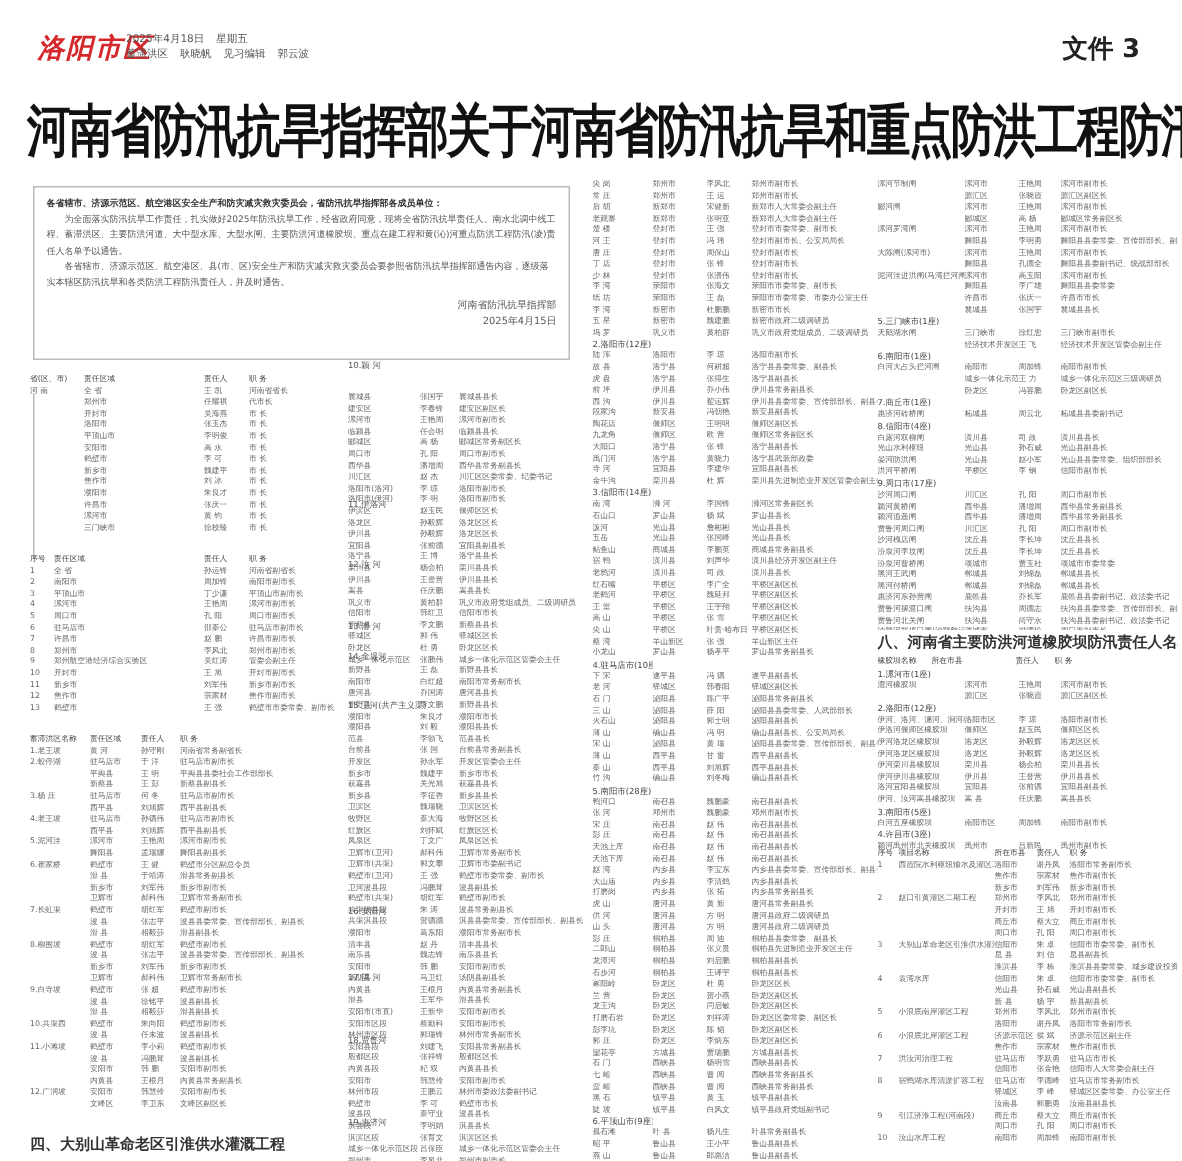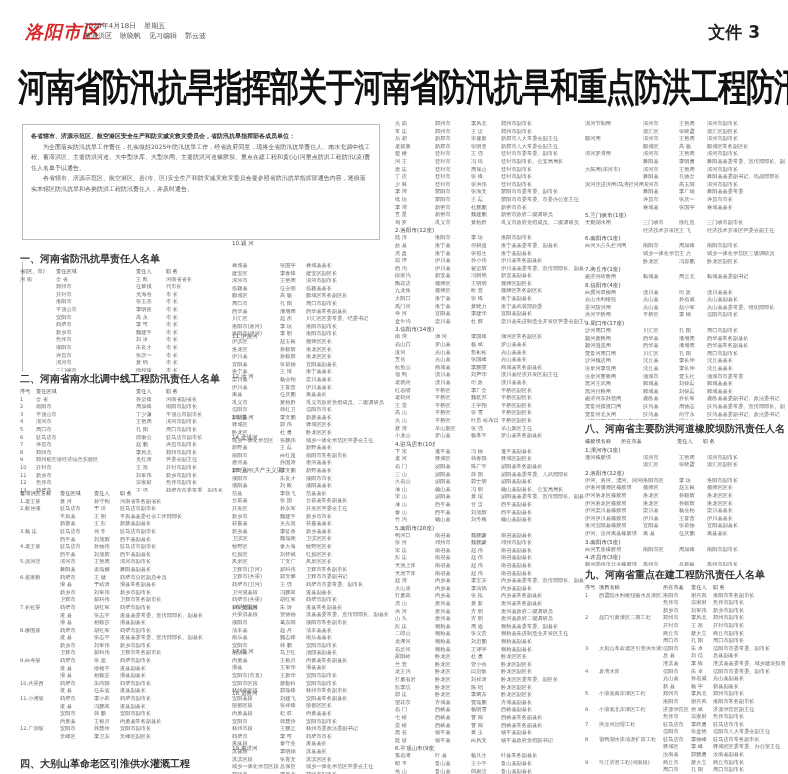--- a/index.html
+++ b/index.html
@@ -60,26 +60,29 @@
   </div>
   <div class="page-label">文件 3</div>
 </div>
 
 <h1 class="headline">河南省防汛抗旱指挥部关于河南省防汛抗旱和重点防洪工程防汛责任人名单的通告</h1>
 
 <div class="notice">
   <div class="greet">各省辖市、济源示范区、航空港区安全生产和防灾减灾救灾委员会，省防汛抗旱指挥部各成员单位：</div>
   <p>为全面落实防汛抗旱工作责任，扎实做好2025年防汛抗旱工作，经省政府同意，现将全省防汛抗旱责任人、南水北调中线工程、蓄滞洪区、主要防洪河道、大中型水库、大型水闸、主要防洪河道橡胶坝、重点在建工程和黄(沁)河重点防洪工程防汛(凌)责任人名单予以通告。</p>
   <p>各省辖市、济源示范区、航空港区、县(市、区)安全生产和防灾减灾救灾委员会要参照省防汛抗旱指挥部通告内容，逐级落实本辖区防汛抗旱和各类防洪工程防汛责任人，并及时通告。</p>
+  <div class="sign">
+    <div>河南省防汛抗旱指挥部</div>
+    <div>2025年4月15日</div>
+  </div>
 </div>
 
 <div class="vline"></div>
 
 <div class="col sec1" style="height:122px">
-  <div class="sec-title">一、河南省防汛抗旱责任人名单</div>
   <div class="row hdr">
     <span class="c1">省(区、市)</span>
     <span class="c2" style="width:80px">责任区域</span>
     <span class="c3" style="width:30px">责任人</span>
     <span class="c4">职 务</span>
   </div>
   <div id="s1rows">
       <div class="row">
         <span style="width: 36px; overflow: hidden;">河 南</span>
         <span style="width: 80px; overflow: hidden;">全 省</span>
@@ -155,21 +158,20 @@
       <div class="row">
         <span style="width: 36px; overflow: hidden;"></span>
         <span style="width: 80px; overflow: hidden;">三门峡市</span>
         <span style="width: 30px; overflow: hidden;">徐校臻</span>
         <span style="flex: 1 1 0%; overflow: hidden;">市 长</span>
       </div>
     </div>
 </div>
 
 <div class="col sec2" style="height:122px">
-  <div class="sec-title">二、河南省南水北调中线工程防汛责任人名单</div>
   <div class="row hdr">
     <span class="c1" style="width:16px">序号</span>
     <span class="c2" style="width:100px">责任区域</span>
     <span class="c3" style="width:30px">责任人</span>
     <span class="c4">职 务</span>
   </div>
   <div id="s2rows">
       <div class="row">
         <span style="width: 16px; overflow: hidden;">1</span>
         <span style="width: 100px; overflow: hidden;">全 省</span>
@@ -1681,21 +1683,20 @@
       <div class="row">
         <span style="width: 58px; overflow: hidden;">颍河禹州市北关橡胶坝</span>
         <span style="width: 36px; overflow: hidden;">禹州市</span>
         <span style="width: 28px; overflow: hidden;">吕新民</span>
         <span style="flex: 1 1 0%; overflow: hidden;">禹州市副市长</span>
       </div>
     </div>
 </div>
 
 <div class="col sec9" style="height:208px">
-  <div class="sec-title">九、河南省重点在建工程防汛责任人名单</div>
   <div class="row hdr">
     <span style="width:14px">序号</span>
     <span style="width:64px">项目名称</span>
     <span style="width:28px">所在市县</span>
     <span style="width:22px">责任人</span>
     <span>职 务</span>
   </div>
   <div id="s9rows">
       <div class="row">
         <span style="width: 14px; overflow: hidden;">1</span>

